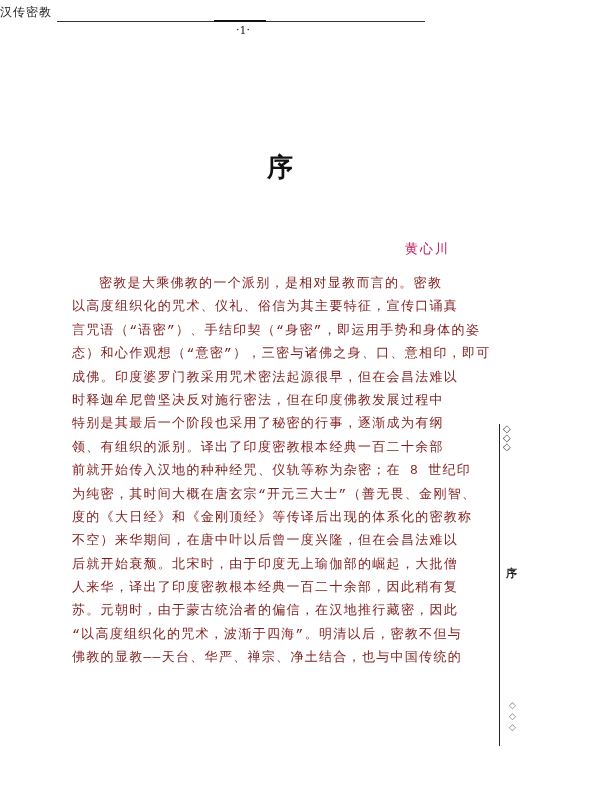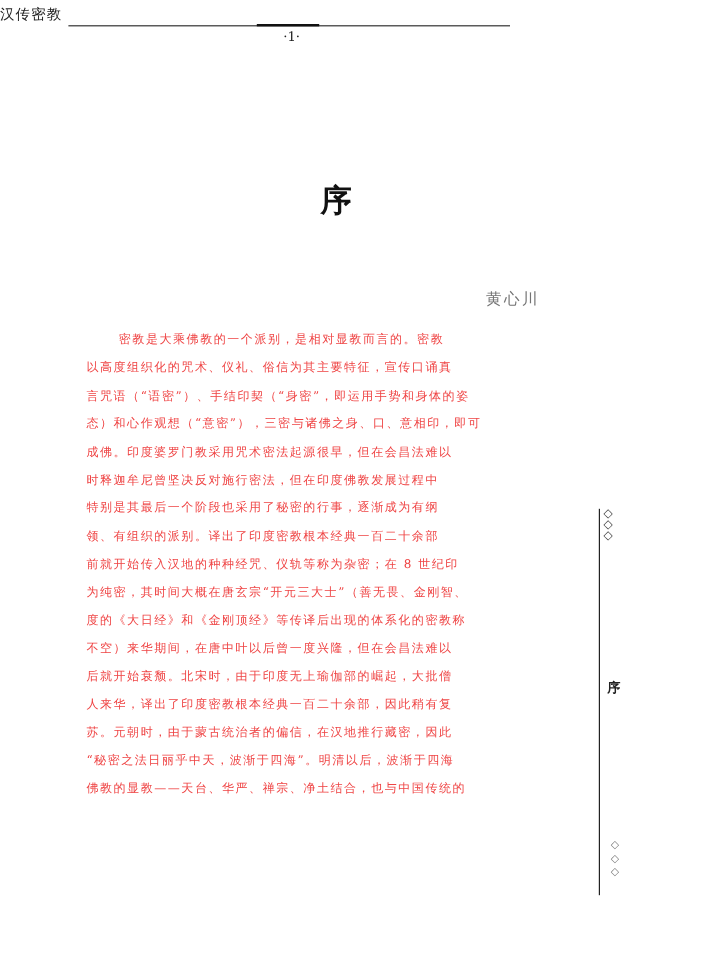--- a/index.html
+++ b/index.html
@@ -30,29 +30,29 @@
     text-align: center; font-size: 11px; color: #222;
   }
   .chapter-title {
     position: absolute; left: 0; top: 150px; width: 560px;
     text-align: center; font-size: 26px; font-weight: bold;
     font-family: "DejaVu Sans", "Liberation Sans", sans-serif;
     color: #111;
   }
   .author {
     position: absolute; left: 405px; top: 240px;
-    font-size: 13px; letter-spacing: 2px; color: #737373;
+    font-size: 13px; letter-spacing: 2px; color: #be185d;
   }
   .body-text {
     position: absolute; left: 72px; top: 272px; width: 425px;
   }
   .line {
     height: 23.4px; line-height: 23.4px;
-    font-size: 10px; letter-spacing: 1.3px;
-    white-space: nowrap; color: #ef4444;
+    font-size: 13px; letter-spacing: 1.3px;
+    white-space: nowrap; color: #7f1d1d; font-family: Liberation Mono, monospace;
   }
   .line.indent { padding-left: 27px; }
   .margin-rule {
     position: absolute; left: 499px; top: 424px; width: 1px; height: 322px;
     background: #222;
   }
   .margin-diamonds {
     position: absolute; left: 503px; top: 424px;
     font-size: 10px; line-height: 9px; color: #444;
     font-family: "DejaVu Sans", sans-serif;
@@ -88,21 +88,21 @@
   <div class="line">时释迦牟尼曾坚决反对施行密法，但在印度佛教发展过程中</div>
   <div class="line">特别是其最后一个阶段也采用了秘密的行事，逐渐成为有纲</div>
   <div class="line">领、有组织的派别。译出了印度密教根本经典一百二十余部</div>
   <div class="line">前就开始传入汉地的种种经咒、仪轨等称为杂密；在 8 世纪印</div>
   <div class="line">为纯密，其时间大概在唐玄宗“开元三大士”（善无畏、金刚智、</div>
   <div class="line">度的《大日经》和《金刚顶经》等传译后出现的体系化的密教称</div>
   <div class="line">不空）来华期间，在唐中叶以后曾一度兴隆，但在会昌法难以</div>
   <div class="line">后就开始衰颓。北宋时，由于印度无上瑜伽部的崛起，大批僧</div>
   <div class="line">人来华，译出了印度密教根本经典一百二十余部，因此稍有复</div>
   <div class="line">苏。元朝时，由于蒙古统治者的偏信，在汉地推行藏密，因此</div>
-  <div class="line">“秘密之法日丽乎中天，波渐于四海”。明清以后，波渐于四海</div>
+  <div class="line">“以高度组织化的咒术，波渐于四海”。明清以后，密教不但与</div>
   <div class="line">佛教的显教——天台、华严、禅宗、净土结合，也与中国传统的</div>
 </div>
 
 <div class="margin-rule"></div>
 <div class="margin-diamonds">
   <span>◇</span><br>
   <span>◇</span><br>
   <span>◇</span>
 </div>
 <div class="margin-label">序</div>

